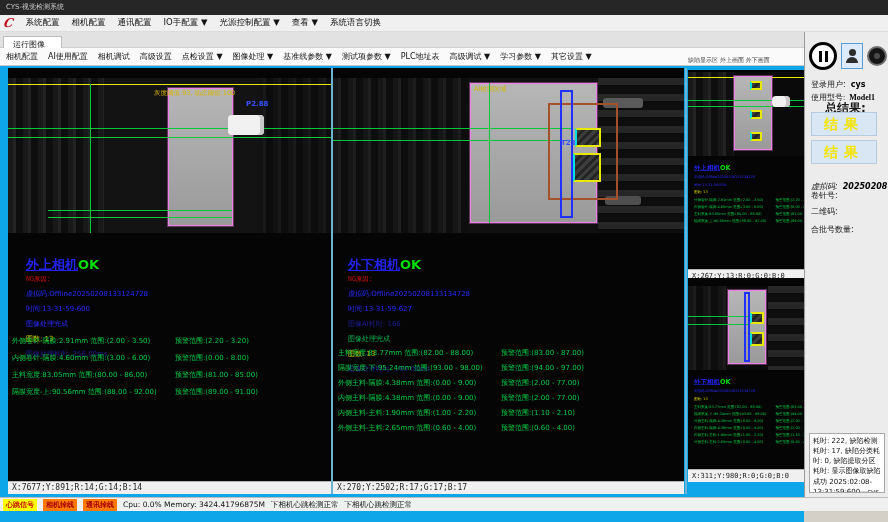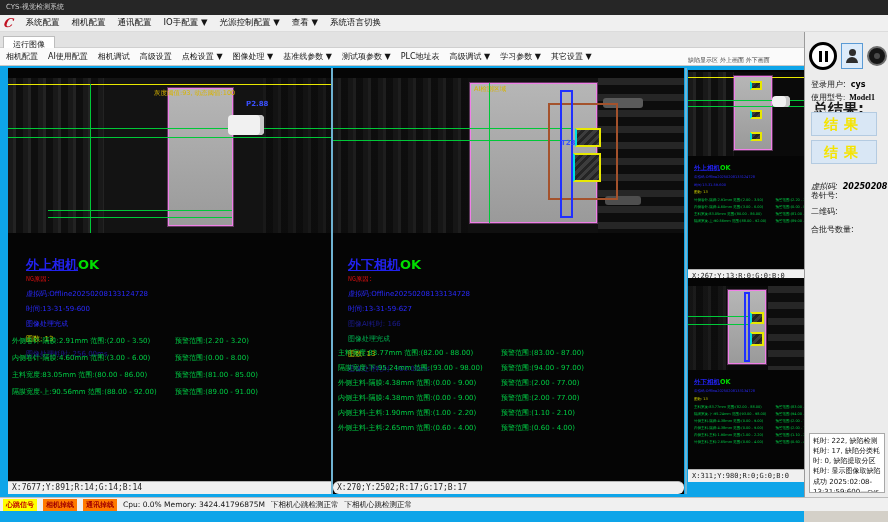--- a/index.html
+++ b/index.html
@@ -11,21 +11,21 @@
   
   #titlebar { left:0; top:0; width:888px; height:15px; background:#262626; color:#c9c9c9;
               font-size:7px; line-height:15px; padding-left:6px; }
   #menubar  { left:0; top:15px; width:888px; height:17px; background:#f0f0f0;
               border-bottom:1px solid #dcdcdc; display:flex; align-items:center; gap:12px; padding-left:4px; }
   .menu-item { font-size:8.5px; color:#141414; cursor:default; }
   #logo { color:#c01020; font-weight:bold; font-style:italic; font-size:12px;
           font-family:"DejaVu Serif", serif; transform:skewX(-12deg); }
   #tabrow { left:0; top:32px; width:804px; height:16px; background:#e2e2e2; border-bottom:1px solid #cfcfcf; }
   .tab { display:inline-block; background:#ffffff; border:1px solid #bdbdbd; border-bottom:none;
-         font-size:8px; color:#222; padding:2px 9px 2px 9px; margin-left:3px; }
+         font-size:8px; color:#222; padding:2px 16px 2px 9px; margin-left:3px; }
   #toolbar { left:0; top:48px; width:804px; height:18px; background:#fafafa;
              border-bottom:1px solid #c8c8c8; display:flex; align-items:center; gap:10px; padding-left:6px; }
   .tool-item { font-size:8px; color:#141414; }
 
   
   #main { left:0; top:66px; width:804px; height:481px; background:#0ea5e9; }
   .vsep { top:68px; width:2px; height:426px; background:#bfbfbf; opacity:.55; }
 
   .cam-panel { background:#050505; overflow:hidden; }
   .img-area { left:0; top:10px; background:#0a0a0a; overflow:hidden; }
@@ -238,21 +238,21 @@
           </div>
         <div class="mrow" style="margin-bottom:5px;">
             <span class="mtext">内侧主料-主料:1.90mm 范围:(1.00 - 2.20)</span>
             <span class="mwarn">预警范围:(1.10 - 2.10)</span>
           </div>
         <div class="mrow">
             <span class="mtext">外侧主料-主料:2.65mm 范围:(0.60 - 4.00)</span>
             <span class="mwarn">预警范围:(0.60 - 4.00)</span>
           </div>
       </div>
-      <div class="cam-status abs" style="width:351px;border-radius:6px;">X:270;Y:2502;R:17;G:17;B:17</div>
+      <div class="cam-status abs" style="width:351px;">X:270;Y:2502;R:17;G:17;B:17</div>
     </div>
 
     <div class="vsep abs" style="left:685px; top:2px;"></div>
 
     <div class="thumb-panel abs" style="left:688px; top:4px; width:116px; height:212px;">
       <div class="img-area abs" style="top:2px; width:116px; height:84px;">
         <div class="abs stripes-v" style="left:0; top:0; width:46px; height:84px;"></div>
         <div class="abs yline" style="left:0; top:5px; width:116px;"></div>
         <div class="abs product" style="left:46px; top:4px; width:38px; height:74px;"></div>
         <div class="abs gline-h" style="left:0; top:28px; width:116px;"></div>
@@ -354,21 +354,21 @@
     </div>
 
     <div class="abs" style="left:6px; top:40px;">
       <span class="rp-label">登录用户:</span>
       <span class="rp-value">cys</span>
     </div>
     <div class="abs" style="left:6px; top:54px;font-family:Liberation Serif, serif;">
       <span class="rp-label">使用型号:</span>
       <span class="rp-value">Model1</span>
     </div>
-    <div class="abs rp-label" style="left:8px; top:68px; font-weight:bold; font-size:15px;">总结果:</div>
+    <div class="abs rp-label" style="left:20px; top:68px; font-weight:bold; font-size:12px;">总结果:</div>
     <div class="result-box abs" style="left:6px; top:80px;">结果</div>
     <div class="result-box abs" style="left:6px; top:108px;">结果</div>
     <div class="abs" style="left:6px; top:142px;font-style:italic;">
       <span class="rp-label">虚拟码:</span>
       <span class="rp-value">20250208</span>
     </div>
     <div class="abs rp-label" style="left:6px; top:158px;">卷针号:</div>
     <div class="abs rp-label" style="left:6px; top:174px;">二维码:</div>
     <div class="abs rp-label" style="left:6px; top:192px;">合批号数量:</div>
 

